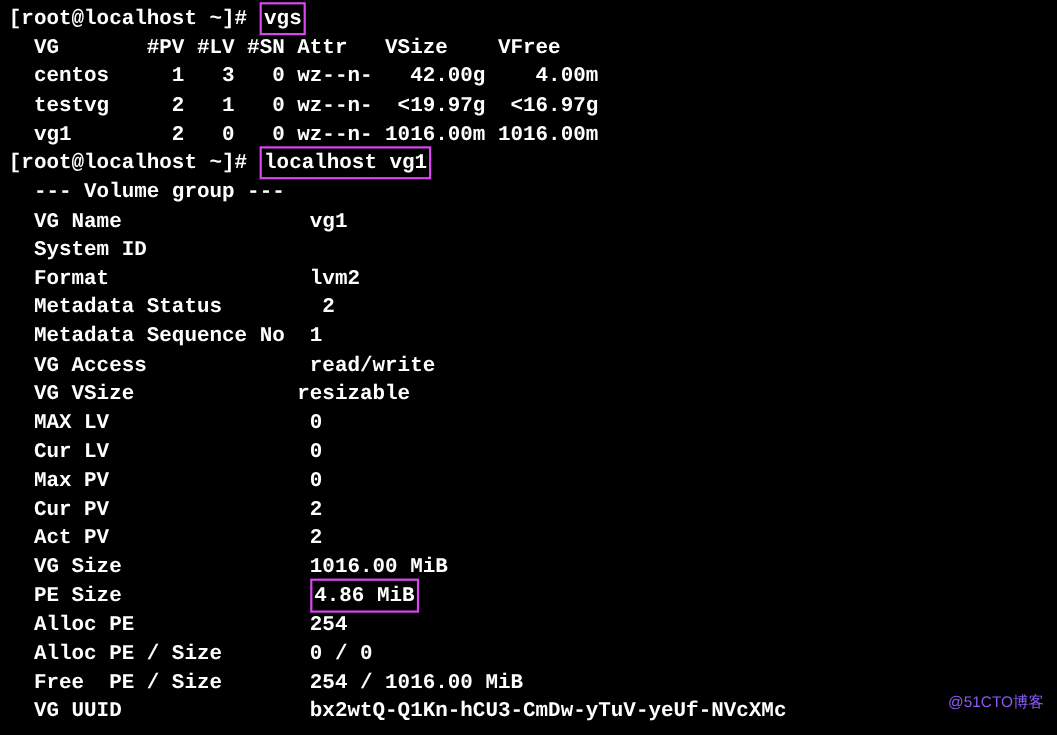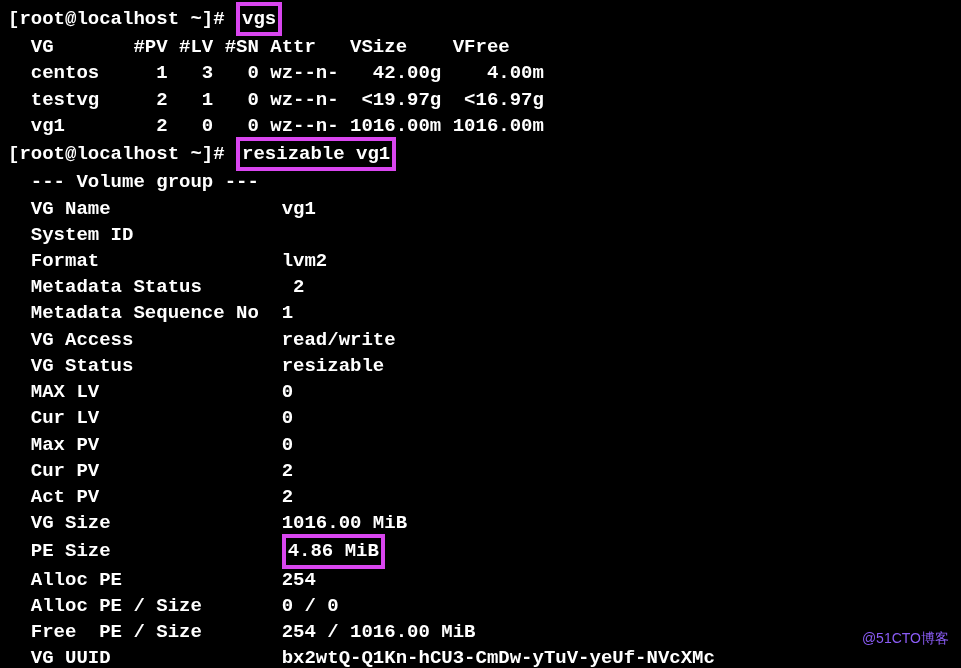--- a/index.html
+++ b/index.html
@@ -18,21 +18,21 @@
       height: 668px;
       overflow: hidden;
       font-weight: bold;
       position: relative;
     }
     .line {
       white-space: pre;
       display: block;
     }
     .highlight-box {
-      border: 4px solid #d946ef;
+      border: 2px solid #d946ef;
       display: inline-block;
       padding: 0 2px;
       margin: -2px 0;
     }
     .watermark {
       position: absolute;
       bottom: 20px;
       right: 12px;
       color: #8b5cf6;
       font-size: 14px;
@@ -42,29 +42,29 @@
   </style>
 </head>
 <body>
 
 <div id="terminal">
     <div class="line"><span>[root@localhost ~]# </span><span class="highlight-box">vgs</span></div>
     <div class="line"><span>  VG       #PV #LV #SN Attr   VSize    VFree</span></div>
     <div class="line"><span>  centos     1   3   0 wz--n-   42.00g    4.00m</span></div>
     <div class="line"><span>  testvg     2   1   0 wz--n-  &lt;19.97g  &lt;16.97g</span></div>
     <div class="line"><span>  vg1        2   0   0 wz--n- 1016.00m 1016.00m</span></div>
-    <div class="line"><span>[root@localhost ~]# </span><span class="highlight-box">resizable vg1</span></div>
+    <div class="line"><span>[root@localhost ~]# </span><span class="highlight-box">localhost vg1</span></div>
     <div class="line"><span>  --- Volume group ---</span></div>
     <div class="line"><span>  VG Name               </span><span>vg1</span></div>
     <div class="line"><span>  System ID             </span><span></span></div>
     <div class="line"><span>  Format                </span><span>lvm2</span></div>
     <div class="line"><span>  Metadata Status        </span><span>2</span></div>
     <div class="line"><span>  Metadata Sequence No  </span><span>1</span></div>
     <div class="line"><span>  VG Access             </span><span>read/write</span></div>
-    <div class="line"><span>  VG Status             </span><span>resizable</span></div>
+    <div class="line"><span>  VG VSize             </span><span>resizable</span></div>
     <div class="line"><span>  MAX LV                </span><span>0</span></div>
     <div class="line"><span>  Cur LV                </span><span>0</span></div>
     <div class="line"><span>  Max PV                </span><span>0</span></div>
     <div class="line"><span>  Cur PV                </span><span>2</span></div>
     <div class="line"><span>  Act PV                </span><span>2</span></div>
     <div class="line"><span>  VG Size               </span><span>1016.00 MiB</span></div>
     <div class="line"><span>  PE Size               </span><span class="highlight-box">4.86 MiB</span></div>
     <div class="line"><span>  Alloc PE              </span><span>254</span></div>
     <div class="line"><span>  Alloc PE / Size       </span><span>0 / 0</span></div>
     <div class="line"><span>  Free  PE / Size       </span><span>254 / 1016.00 MiB</span></div>

